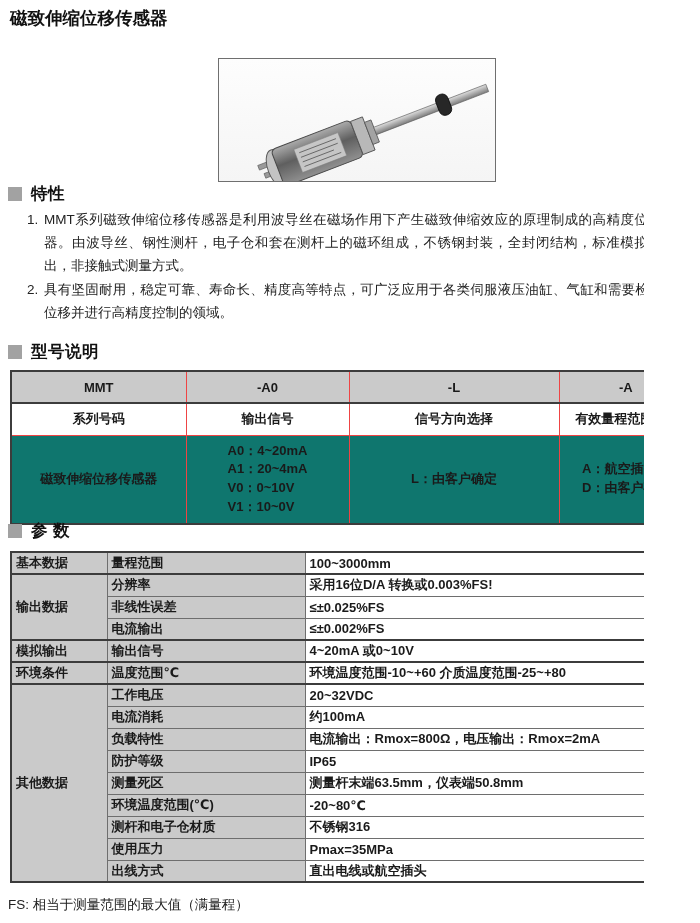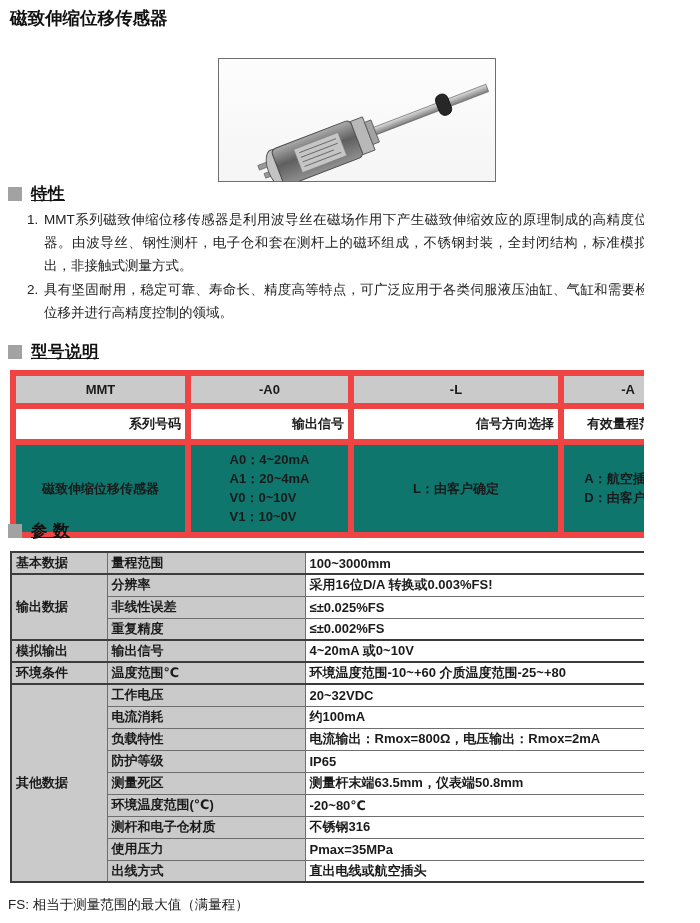--- a/index.html
+++ b/index.html
@@ -12,45 +12,45 @@
   
   .title-block { position:absolute; left:10px; top:7px; }
   .title-line { font-size:17.5px; font-weight:bold; line-height:1.32; color:#111; }
   
   .figure-box {
     position:absolute; left:218px; top:58px; width:278px; height:124px;
     border:1.5px solid #6f6f6f; background:linear-gradient(#fdfdfd,#f5f5f5);
   }
   .figure-box svg { display:block; width:100%; height:100%; }
   
-  .section-heading { position:absolute; left:8px; display:flex; align-items:center; gap:9px;text-decoration:underline; }
+  .section-heading { position:absolute; left:8px; display:flex; align-items:center; gap:9px; }
   .sq-bullet { width:14px; height:14px; background:#a2a2a2; flex:0 0 auto; }
   .section-heading h2 { font-size:16.5px; font-weight:bold; color:#111; letter-spacing:0.5px; }
   .h-features { top:183px; }
   .h-model { top:341px; }
   .h-params { top:520px; }
   
   .features { position:absolute; left:16px; top:208px; width:674px; }
   .features ol { list-style:decimal; padding-left:26px; }
   .features li {
     font-size:13.5px; line-height:1.72; text-align:justify; color:#222;
     padding-left:2px;
   }
   
   table { border-collapse:collapse; table-layout:fixed; }
   .model-table {
     position:absolute; left:10px; top:370px; width:682px;
     border:2px solid #3c3c3c;
   }
   .model-table td {
-    border:6px solid #ef4444; text-align:center; vertical-align:middle;
+    border:1px solid #ef4444; text-align:center; vertical-align:middle;
     font-size:13px; font-weight:600; color:#1a1a1a; padding:6px 4px;
   }
   .model-table tr.mt-header td { background:#cacaca; height:32px; border-bottom:2px solid #3c3c3c; }
-  .model-table tr.mt-subheader td { background:#ffffff; height:32px;text-align:right; }
+  .model-table tr.mt-subheader td { background:#ffffff; height:32px; }
   .model-table tr.mt-content td { background:#0f766e; height:80px; }
   .lines-block { display:inline-block; text-align:left; line-height:1.45; }
   .params-table {
     position:absolute; left:10px; top:551px; width:682px;
     border:2px solid #3c3c3c;
   }
   .params-table td {
     border:1px solid #6e6e6e; text-align:left; vertical-align:middle;
     font-size:13px; font-weight:600; color:#1a1a1a; height:22px; padding:1px 4px;
   }
@@ -185,21 +185,21 @@
       <tr class="group-start">
         <td class="cat" rowspan="3">输出数据</td>
         <td class="lbl">分辨率</td>
         <td class="val">采用16位D/A 转换或0.003%FS!</td>
       </tr>
       <tr>
         <td class="lbl">非线性误差</td>
         <td class="val">≤±0.025%FS</td>
       </tr>
       <tr>
-        <td class="lbl">重复精度</td>
+        <td class="lbl">电流输出</td>
         <td class="val">≤±0.002%FS</td>
       </tr>
       <tr class="group-start">
         <td class="cat">模拟输出</td>
         <td class="lbl">输出信号</td>
         <td class="val">4~20mA 或0~10V</td>
       </tr>
       <tr class="group-start">
         <td class="cat">环境条件</td>
         <td class="lbl">温度范围℃</td>

